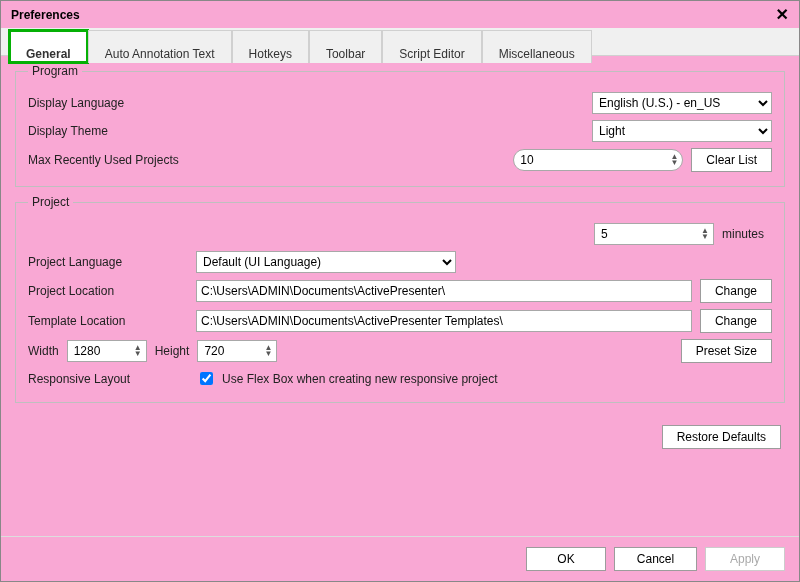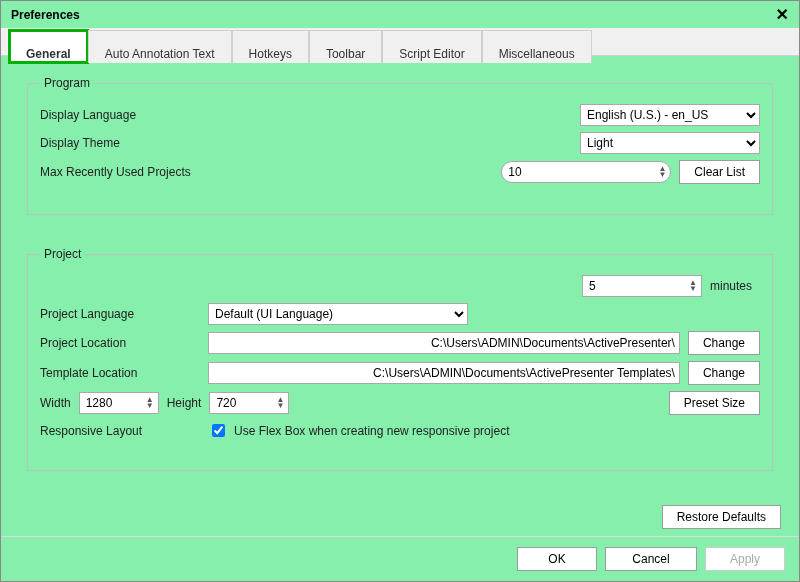--- a/index.html
+++ b/index.html
@@ -1,28 +1,28 @@
 <!DOCTYPE html>
 <html><head>
 <meta charset="utf-8">
 <style>
   * { box-sizing: border-box; font-family: "Segoe UI", Tahoma, sans-serif; }
   body { margin: 0; background: #fff; width: 800px; height: 582px; overflow: hidden; }
-  .window { width: 800px; height: 582px; border: 1px solid #888; background: #86efac; display: flex; flex-direction: column; position: relative; }
+  .window { width: 800px; height: 582px; border: 1px solid #888; background: #f9a8d4; display: flex; flex-direction: column; position: relative; }
   .titlebar { display: flex; align-items: center; justify-content: space-between; padding: 4px 10px 4px 10px; font-size: 12px; font-weight: 600; }
   .close-icon { font-size: 16px; cursor: pointer; }
   .tabs { display: flex; background: #f0f0f0; border-bottom: 1px solid #d0d0d0; padding-left: 8px; height: 28px; }
   .tab { padding: 16px 16px; font-size: 12px; color: #333; border: 1px solid #d0d0d0; border-bottom: none; background: #f0f0f0; margin-top: 2px; cursor: pointer; }
   .tab.active { background: #fff; font-weight: 600; outline: 3px solid #05b005; outline-offset: -2px; }
   .content { flex: 1; padding: 8px 14px; overflow: auto; display: flex; flex-direction: column; gap: 8px; }
-  fieldset { border: 1px solid #bfbfbf; margin: 12px; padding: 8px 12px 24px 12px; }
+  fieldset { border: 1px solid #bfbfbf; margin: 0; padding: 8px 12px 8px 12px; }
   legend { font-size: 12px; padding: 0 4px; color: #222; }
   .row { display: flex; align-items: center; font-size: 12px; color: #222; margin: 6px 0; gap: 8px; }
   .label-col { width: 160px; }
-  .fill { flex: 1; text-align: right; }
+  .fill { flex: 1; }
   select, .text-input, .num-input { font-size: 12px; border: 1px solid #a8a8a8; background: #fff; padding: 2px 4px; height: 22px; }
   select { padding: 0 2px; }
   .num-input { position: relative; display: flex; align-items: center; }
   .num-input input { border: none; outline: none; width: 100%; font-size: 12px; }
   .spin { display: flex; flex-direction: column; gap: 0; margin-left: auto; line-height: 6px; font-size: 8px; color: #555; }
   .btn { font-size: 12px; border: 1px solid #9c9c9c; background: #fff; padding: 2px 14px; height: 24px; cursor: pointer; }
   .btn.disabled { color: #aaa; border-color: #ccc; cursor: default; }
   .text-input { width: 100%; }
   .chk { display: flex; align-items: center; gap: 6px; }
   .restore-row { display: flex; justify-content: flex-end; padding: 14px 4px 0 0; }
@@ -151,17 +151,17 @@
       </div>
     </fieldset>
 
     <div class="restore-row">
       <button class="btn">Restore Defaults</button>
     </div>
   </div>
 
   <div class="footer">
     <button class="btn" style="width:80px">OK</button>
-    <button class="btn" style="width:92px">Cancel</button>
+    <button class="btn" style="width:83px">Cancel</button>
     <button class="btn disabled" style="width:80px">Apply</button>
   </div>
 
 </div>
 
 </body></html>

